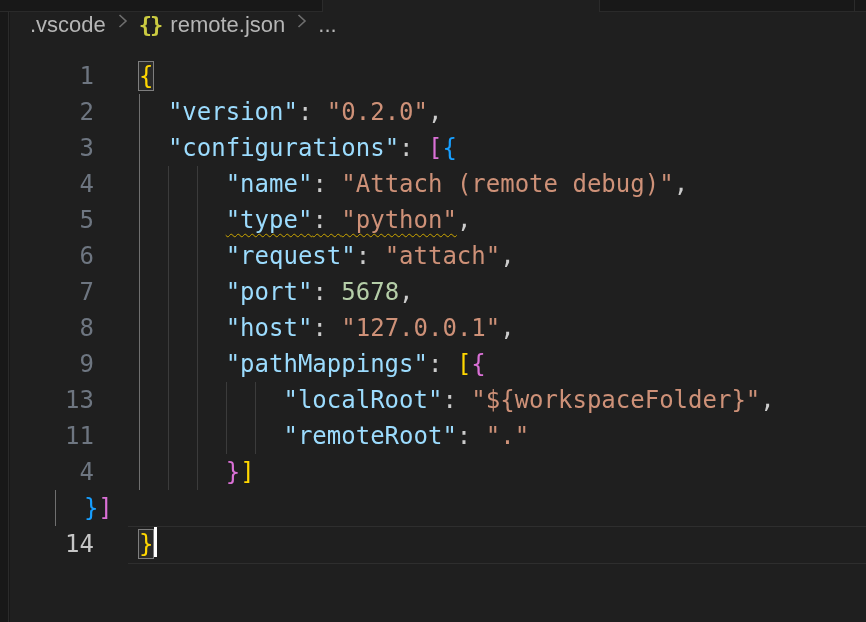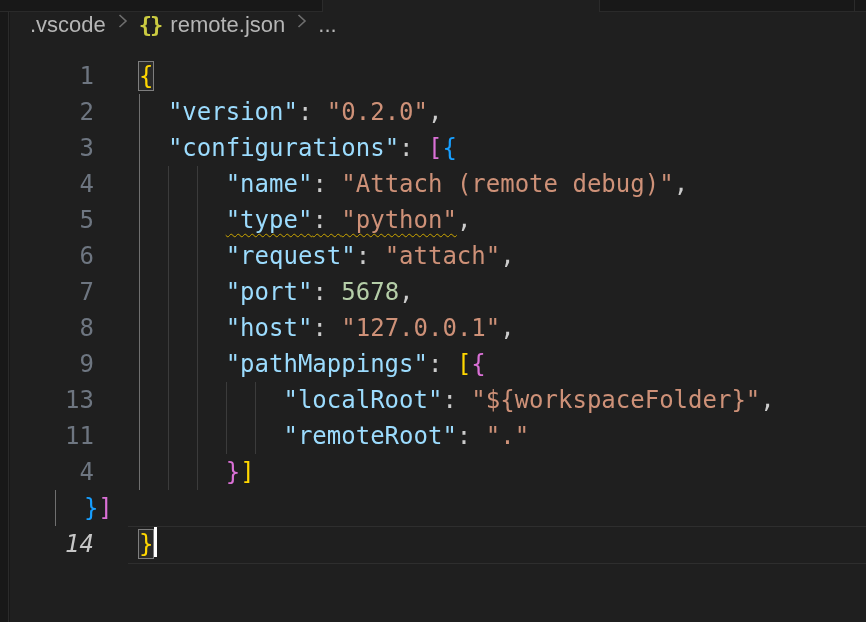--- a/index.html
+++ b/index.html
@@ -25,21 +25,21 @@
                 font-size:22px; color:var(--c-breadcrumb-text,#b5b5b5); }
   .bc-item { cursor:default; }
   .bc-sep { display:inline-flex; margin:0 9px; }
   .bc-json-icon { font-family:"DejaVu Sans Mono", monospace; font-weight:bold;
                   color:var(--c-json-icon,#cbcb41); letter-spacing:-2px; margin-right:9px; font-size:22px; }
 
   .code-area { position:relative; font-family:"DejaVu Sans Mono", monospace;
                font-size:24px; line-height:36px; }
   .line { display:flex; height:36px; position:relative; }
   .gutter { flex:none; width:84px; text-align:right; color:var(--c-gutter,#6e7681); user-select:none; }
-  .line.current .gutter { color:var(--c-gutter-active,#c6c6c6);font-style:italic; }
+  .line.current .gutter { color:var(--c-gutter-active,#c6c6c6); }
   .code { margin-left:45px; white-space:pre; position:relative; }
 
   .g { display:inline-block; width:2ch; height:36px; vertical-align:top;
        border-left:1px solid #3b3b3b; }
   .g.active { border-left-color:#6f6f6f; }
 
   .c-key { color:var(--c-key,#9cdcfe); }
   .c-str { color:var(--c-string,#ce9178); }
   .c-num { color:var(--c-number,#b5cea8); }
   .c-pun { color:var(--c-punctuation,#cccccc); }

